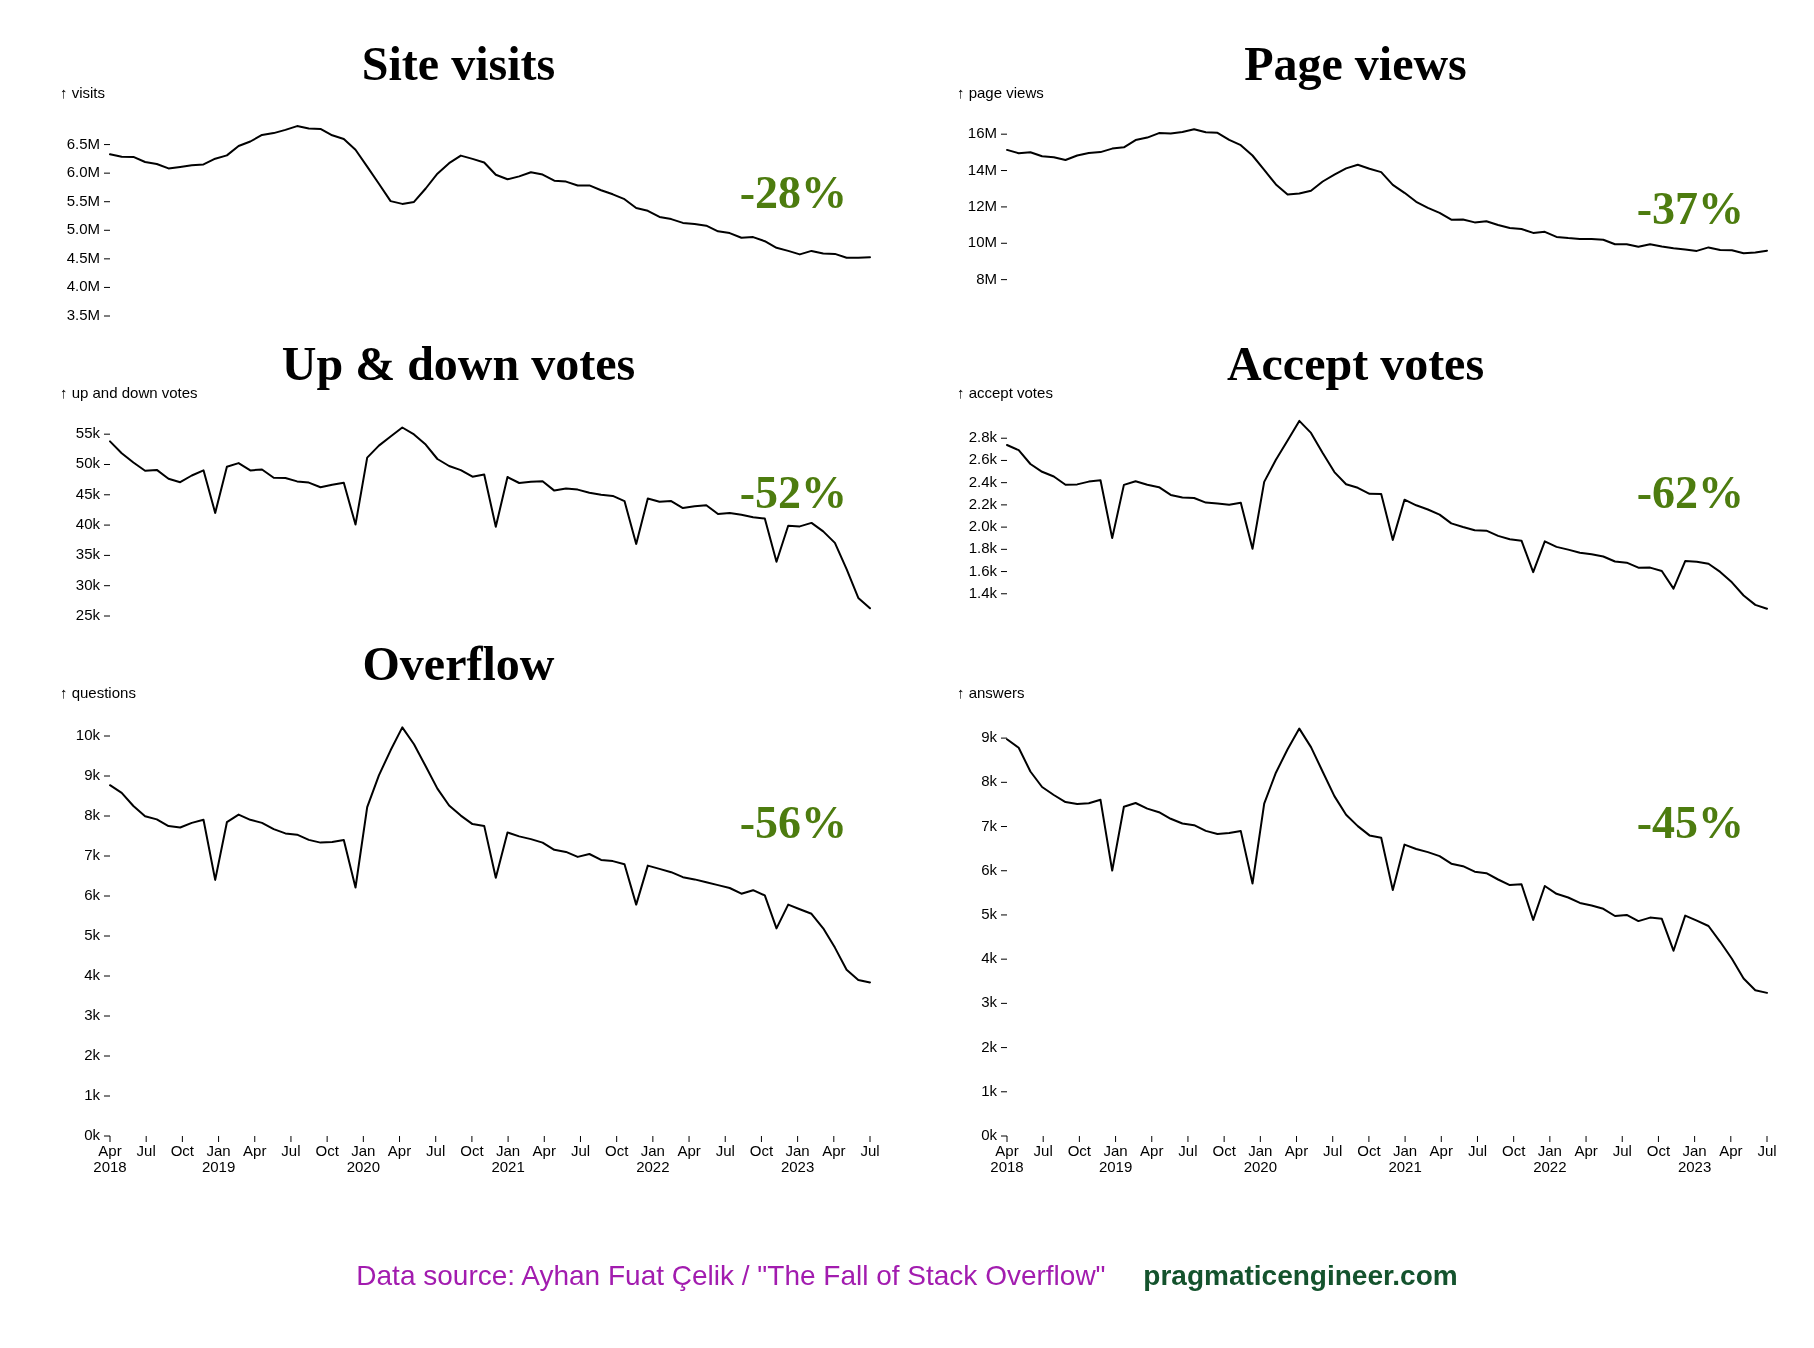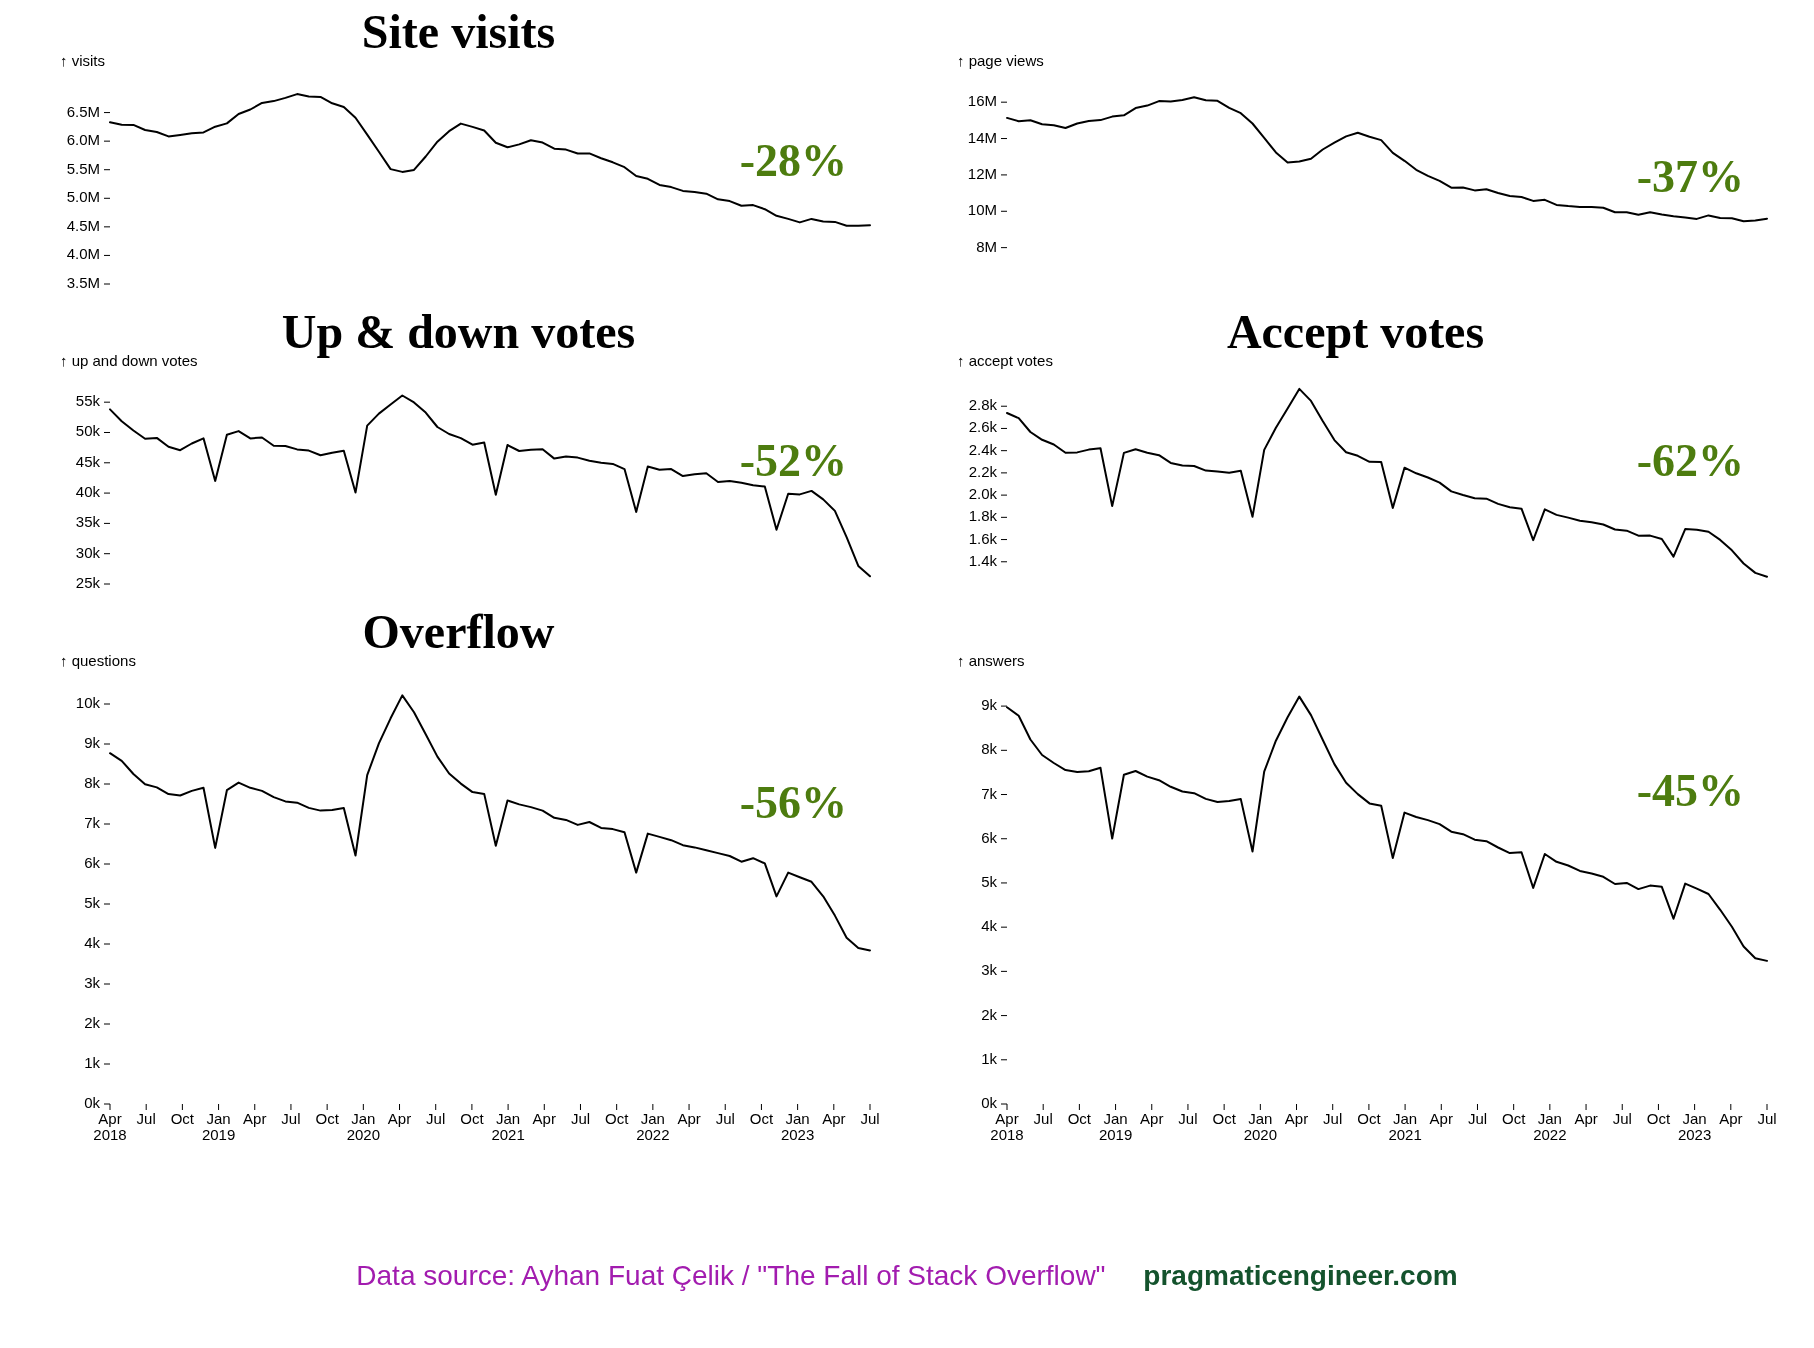--- a/index.html
+++ b/index.html
@@ -1,16 +1,16 @@
 <!DOCTYPE html>
 <html><head>
 <meta charset="utf-8">
 <style>
   html,body{margin:0;padding:0;background:#fff;font-family:Helvetica,Arial,sans-serif;color:#000;}
-  .page{width:1814px;height:1304px;position:relative;box-sizing:border-box;padding:4px 30px 10px 30px;}
+  .page{width:1814px;height:1304px;position:relative;box-sizing:border-box;padding:36px 30px 10px 30px;}
   .grid{display:grid;grid-template-columns:1fr 1fr;grid-template-rows:300px 300px 560px;column-gap:40px;row-gap:0;}
   .panel{position:relative;}
   .title{font-family:"Comic Sans MS","Segoe Script","Bradley Hand",cursive;font-size:48px;font-weight:bold;text-align:center;position:absolute;left:0;right:0;top:0;pointer-events:none;}
   .chart-wrap{position:absolute;left:0;right:0;}
   svg{display:block;}
   .y-axis text,.x-axis text,.y-label{font-size:15px;fill:#000;font-family:Helvetica,Arial,sans-serif;}
   .y-label{font-size:15px;}
   .tick-line{stroke:#000;stroke-width:1;}
   .series{fill:none;stroke:#000;stroke-width:2;stroke-linejoin:round;stroke-linecap:round;}
   .pct{font-family:"Comic Sans MS","Segoe Script","Bradley Hand",cursive;font-size:46px;font-weight:bold;fill:#e8201c;color:#4d7c0f;position:absolute;right:40px;}
@@ -44,20 +44,21 @@
               <text x="70" y="112.57142857142858" text-anchor="end">6.5M</text>
               <text class="y-label" x="30" y="62">↑ visits</text>
             </g>
       <g class="x-axis"></g>
       <path class="series" d="M80.0 118.3 L91.7 120.8 L103.4 120.9 L115.1 126.0 L126.8 128.0 L138.5 132.4 L150.2 130.9 L161.8 129.2 L173.5 128.4 L185.2 122.7 L196.9 119.4 L208.6 110.0 L220.3 105.5 L232.0 98.9 L243.7 97.1 L255.4 93.9 L267.1 90.1 L278.8 92.5 L290.5 92.9 L302.2 99.3 L313.8 103.0 L325.5 113.8 L337.2 130.6 L348.9 147.8 L360.6 165.1 L372.3 167.9 L384.0 165.9 L395.7 152.5 L407.4 137.7 L419.1 127.2 L430.8 119.6 L442.5 122.9 L454.2 126.5 L465.8 138.8 L477.5 143.3 L489.2 140.4 L500.9 136.2 L512.6 138.6 L524.3 144.7 L536.0 145.6 L547.7 149.5 L559.4 149.4 L571.1 154.2 L582.8 158.3 L594.5 163.2 L606.2 172.0 L617.8 174.8 L629.5 180.9 L641.2 183.1 L652.9 186.9 L664.6 188.0 L676.3 189.7 L688.0 195.3 L699.7 197.1 L711.4 201.7 L723.1 201.1 L734.8 205.2 L746.5 211.8 L758.2 214.9 L769.8 218.4 L781.5 214.9 L793.2 217.4 L804.9 217.9 L816.6 221.7 L828.3 221.8 L840.0 221.2 "></path>
     </svg>
         </div>
     <div class="pct" style="top:130px">-28%</div>
       </div>
       <div class="panel">
+    <div class="title">Page views</div>
     <div class="chart-wrap" style="top:0;">
     <svg width="860" height="300" viewBox="0 0 860 300">
       <g class="y-axis">
               <line class="tick-line" x1="74" x2="80" y1="243.63636363636363" y2="243.63636363636363"></line>
               <text x="70" y="247.63636363636363" text-anchor="end">8M</text>
               <line class="tick-line" x1="74" x2="80" y1="207.27272727272725" y2="207.27272727272725"></line>
               <text x="70" y="211.27272727272725" text-anchor="end">10M</text>
               <line class="tick-line" x1="74" x2="80" y1="170.90909090909093" y2="170.90909090909093"></line>
               <text x="70" y="174.90909090909093" text-anchor="end">12M</text>
               <line class="tick-line" x1="74" x2="80" y1="134.54545454545453" y2="134.54545454545453"></line>
@@ -205,21 +206,21 @@
               <text x="767.6190476190476" y="520" text-anchor="middle">Jan</text>
               <text x="767.6190476190476" y="536" text-anchor="middle">2023</text>
               <line class="tick-line" x1="803.8095238095237" x2="803.8095238095237" y1="500" y2="506"></line>
               <text x="803.8095238095237" y="520" text-anchor="middle">Apr</text>
               <line class="tick-line" x1="840" x2="840" y1="500" y2="506"></line>
               <text x="840" y="520" text-anchor="middle">Jul</text>
             </g>
       <path class="series" d="M80.0 149.2 L91.7 156.8 L103.4 170.0 L115.1 180.3 L126.8 183.4 L138.5 190.1 L150.2 191.5 L161.8 186.9 L173.5 183.8 L185.2 243.9 L196.9 186.2 L208.6 178.6 L220.3 183.8 L232.0 186.9 L243.7 193.1 L255.4 197.4 L267.1 198.7 L278.8 203.9 L290.5 206.6 L302.2 206.1 L313.8 204.1 L325.5 251.5 L337.2 171.2 L348.9 139.3 L360.6 114.3 L372.3 91.4 L384.0 108.2 L395.7 130.3 L407.4 152.6 L419.1 169.5 L430.8 179.6 L442.5 188.1 L454.2 189.9 L465.8 241.7 L477.5 196.4 L489.2 200.4 L500.9 203.1 L512.6 206.6 L524.3 213.8 L536.0 215.9 L547.7 220.9 L559.4 218.0 L571.1 223.9 L582.8 225.1 L594.5 228.3 L606.2 268.6 L617.8 229.6 L629.5 232.9 L641.2 236.2 L652.9 241.2 L664.6 243.4 L676.3 246.3 L688.0 249.1 L699.7 252.0 L711.4 257.7 L723.1 254.2 L734.8 259.4 L746.5 292.4 L758.2 268.6 L769.8 273.3 L781.5 277.8 L793.2 292.3 L804.9 311.6 L816.6 333.7 L828.3 344.0 L840.0 346.4 "></path>
     </svg>
         </div>
-    <div class="pct" style="top:172px">-56%</div>
+    <div class="pct" style="top:160px">-56%</div>
       </div>
       <div class="panel">
     <div class="chart-wrap" style="top:0;">
     <svg width="860" height="560" viewBox="0 0 860 560">
       <g class="y-axis">
               <line class="tick-line" x1="74" x2="80" y1="500" y2="500"></line>
               <text x="70" y="504" text-anchor="end">0k</text>
               <line class="tick-line" x1="74" x2="80" y1="455.7894736842105" y2="455.7894736842105"></line>
               <text x="70" y="459.7894736842105" text-anchor="end">1k</text>
               <line class="tick-line" x1="74" x2="80" y1="411.57894736842104" y2="411.57894736842104"></line>

